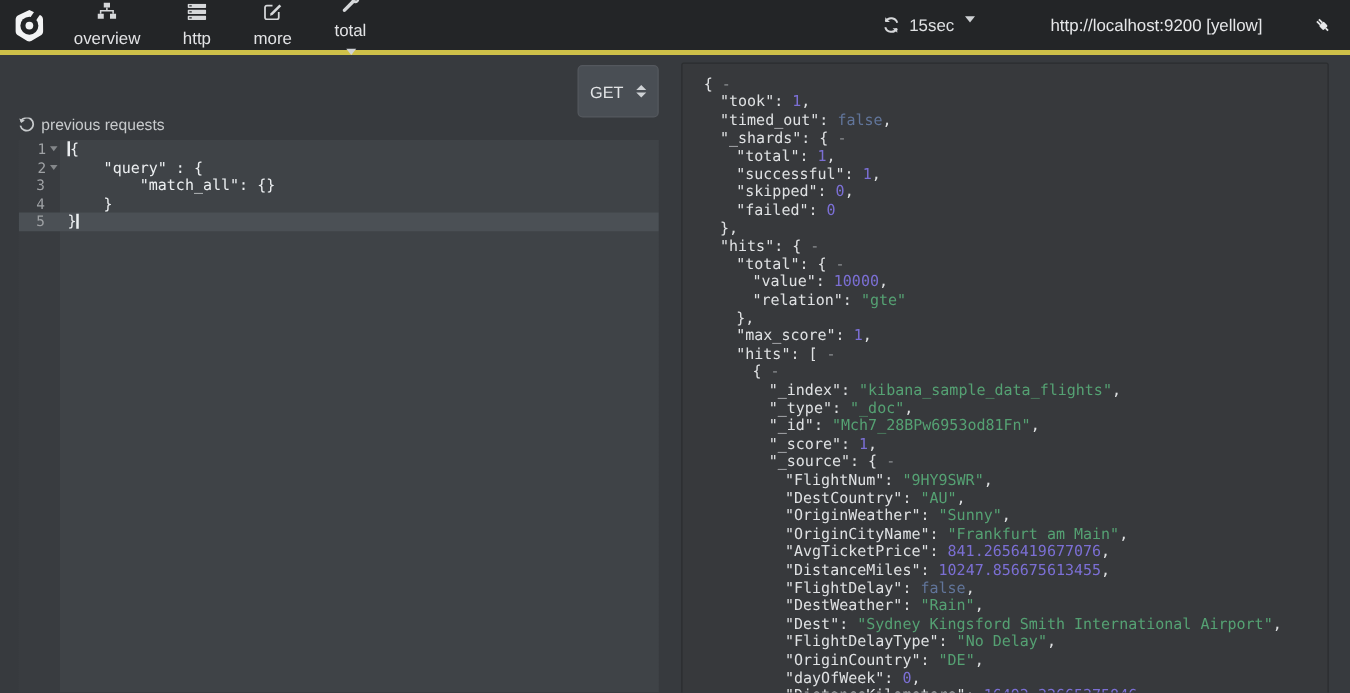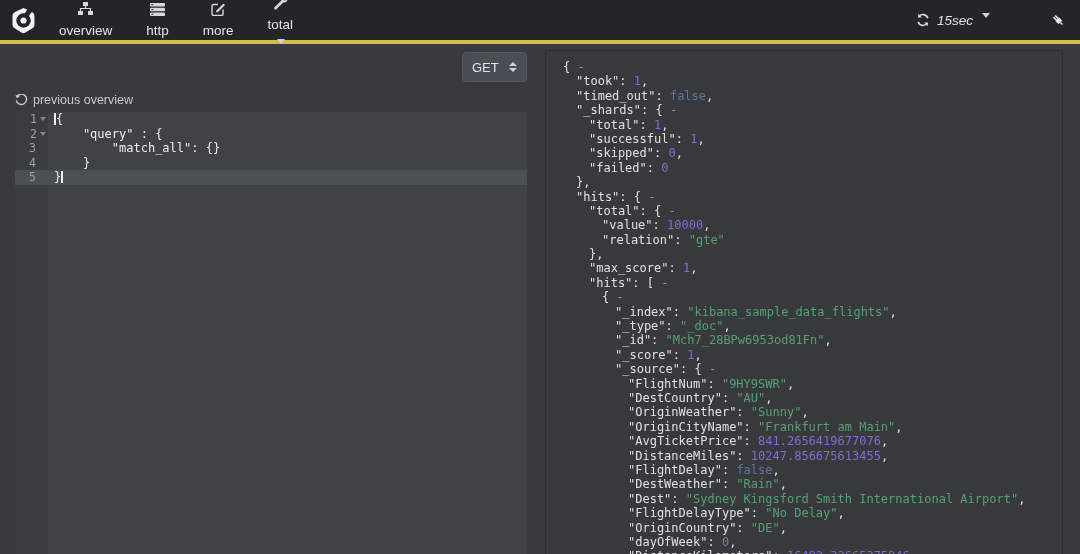--- a/index.html
+++ b/index.html
@@ -32,21 +32,21 @@
     font-size: 13.5px;
     color: #e2e3e5;
     cursor: pointer;
     white-space: nowrap;
     flex-direction: column;
   }
   .nav-item .ico { display: flex; align-items: center; }
   .spacer { flex: 1; }
   .refresh-group {
     display: flex; gap: 7px;
-    font-size: 13.5px; margin-right: 60px; cursor: pointer; font-style: italic;
+    font-size: 13.5px; margin-right: 60px; cursor: pointer;
   }
   .host-text { font-size: 13.5px; color: #e6e7e9; margin-right: 40px; }
   .caret-down {
     width: 0; height: 0;
     border-left: 4.5px solid transparent;
     border-right: 4.5px solid transparent;
     border-top: 5px solid #cfd2d5;
     display: inline-block;
     margin-left: 2px;
   }
@@ -65,21 +65,21 @@
     border: 1px solid #54585e;
     border-radius: 4px;
     color: #cfd2d5;
     font-size: 13px;
     padding: 0 12px;
     outline: none;
     font-family: "Liberation Sans", sans-serif;
   }
   .method-select {
     position: absolute; left: 462px; top: 8px;
-    width: 65px; height: 30px;
+    width: 65px; height: 42px;
     background: #494e54;
     border: 1px solid #54585e;
     border-radius: 4px;
     color: #e2e4e6;
     font-size: 13px;
     display: flex; align-items: center;
     padding: 0 9px;
     cursor: pointer;
     justify-content: space-between;
   }
@@ -219,20 +219,21 @@
         <path d="M11.8 5.2 A5.1 5.1 0 0 0 2.5 4.1" stroke="#d6d8da" stroke-width="1.6" fill="none"></path>
         <path d="M2.2 0.8 V4.5 H5.9 Z" fill="#d6d8da"></path>
         <path d="M2.2 8.8 a5.1 5.1 0 0 0 9.3 1.1" stroke="#d6d8da" stroke-width="1.6" fill="none"></path>
         <path d="M11.8 13.2 V9.5 H8.1 Z" fill="#d6d8da"></path>
       </svg>
     </span>
     <span>15sec</span>
     <span class="caret-down"></span>
   </div>
 
+  <span class="host-text">http://localhost:9200 [yellow]</span>
 
   <div class="plug-btn">
     <svg width="16" height="16" viewBox="0 0 16 16">
       <g transform="rotate(-45 8 8)">
         <rect x="5.4" y="6.5" width="5.2" height="5" rx="1" fill="#e6e7e9"></rect>
         <rect x="6.1" y="2.8" width="1.5" height="3.7" fill="#e6e7e9"></rect>
         <rect x="8.4" y="2.8" width="1.5" height="3.7" fill="#e6e7e9"></rect>
         <rect x="7.3" y="11.5" width="1.4" height="2.8" fill="#e6e7e9"></rect>
       </g>
     </svg>
@@ -252,21 +253,21 @@
       </span>
   </div>
 
   <div class="prev-requests">
     <span class="ico">
       <svg width="13" height="13" viewBox="0 0 13 13">
         <path d="M1.6 3.2 A5.2 5.2 0 1 1 1.3 6.5" stroke="#c7cacc" stroke-width="1.4" fill="none"></path>
         <path d="M0.4 0.8 L1.9 4.3 L4.9 2.4 Z" fill="#c7cacc"></path>
       </svg>
     </span>
-    <span>previous overview</span>
+    <span>previous requests</span>
   </div>
 
   <div class="editor">
       <div class="ed-row">
         <div class="ed-gutter-cell">
           <span>1</span>
           <span class="fold-caret"></span>
         </div>
         <div class="ed-code-cell"><span class="cursor"></span><span>{</span></div>
       </div>

